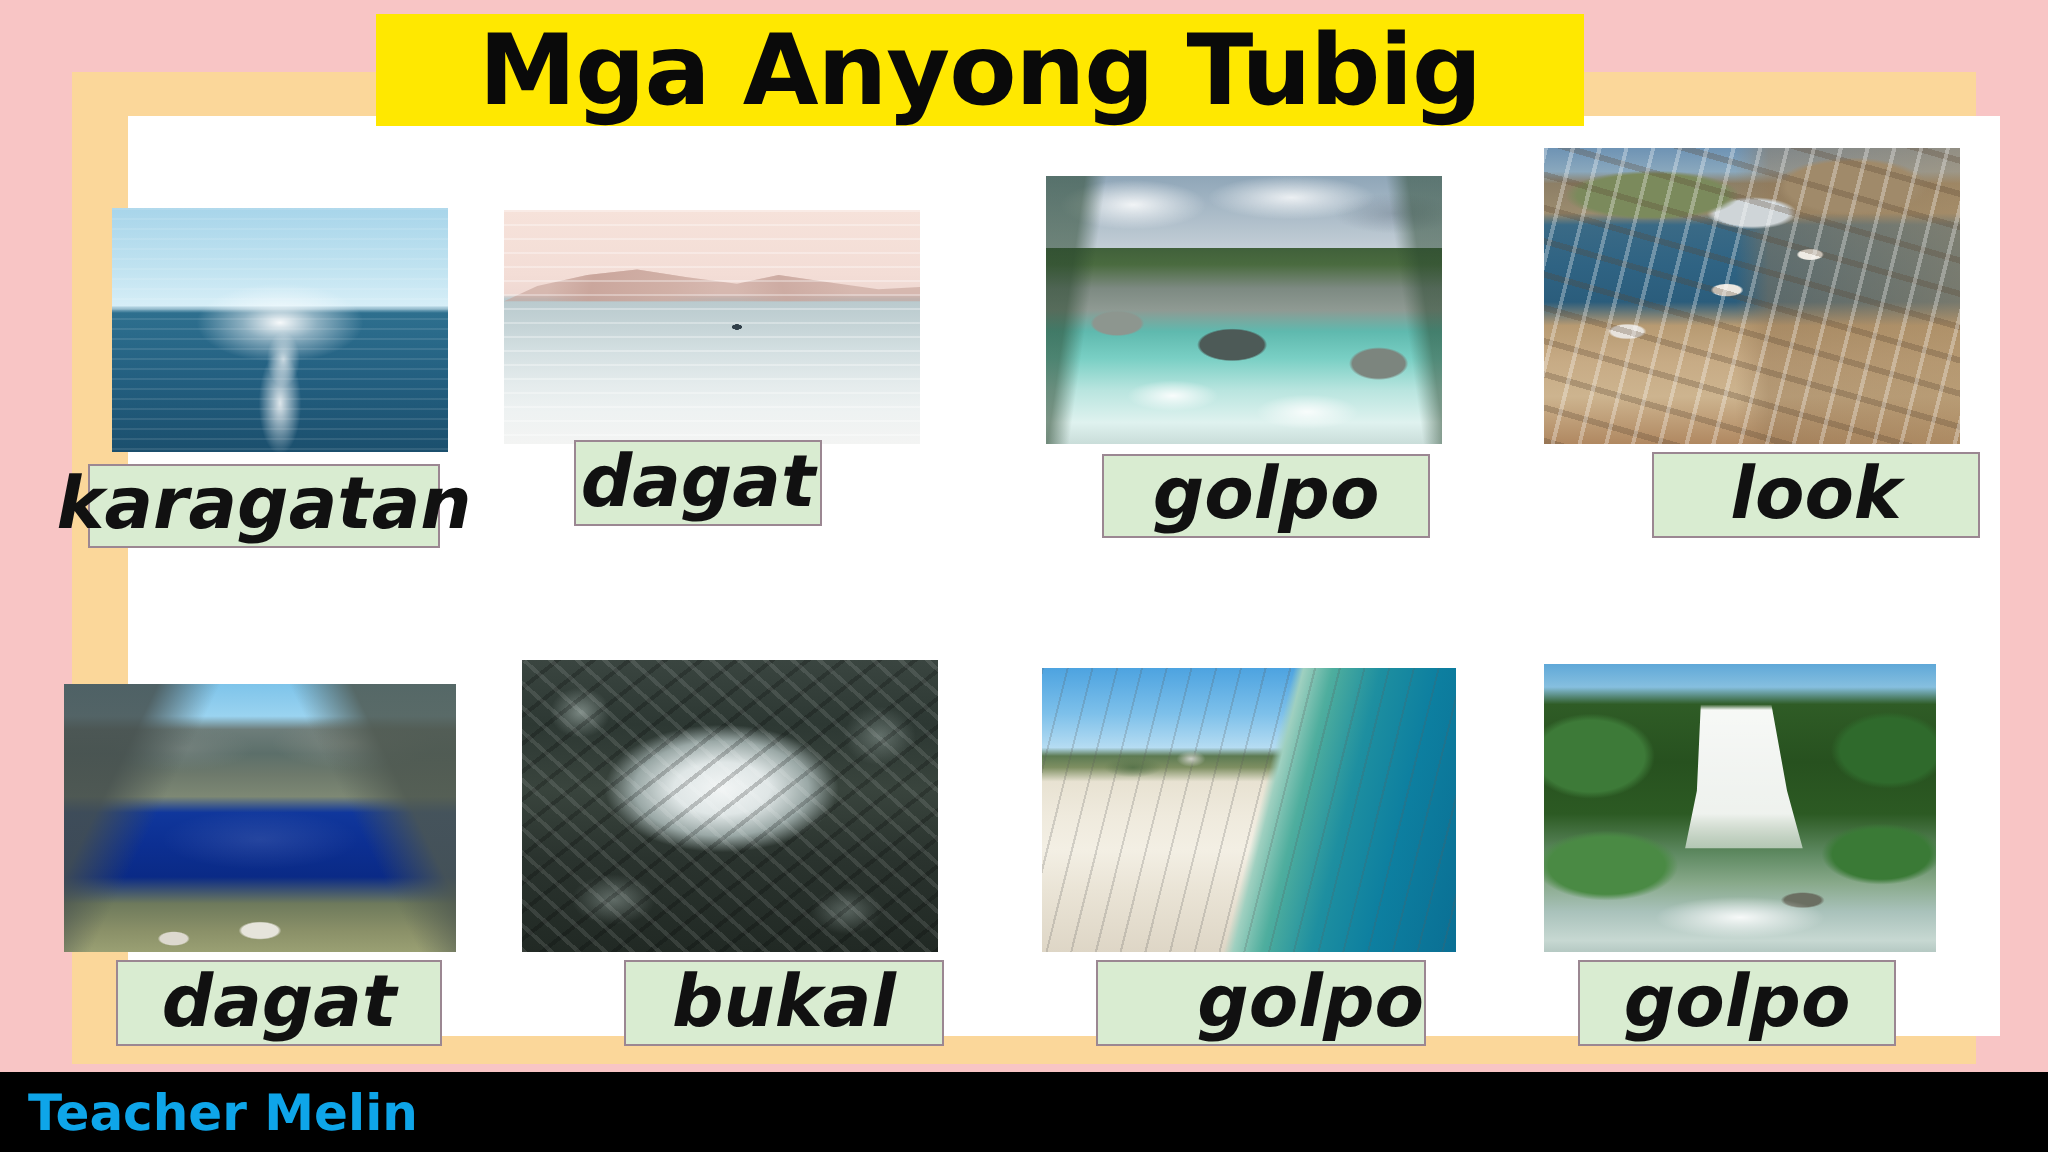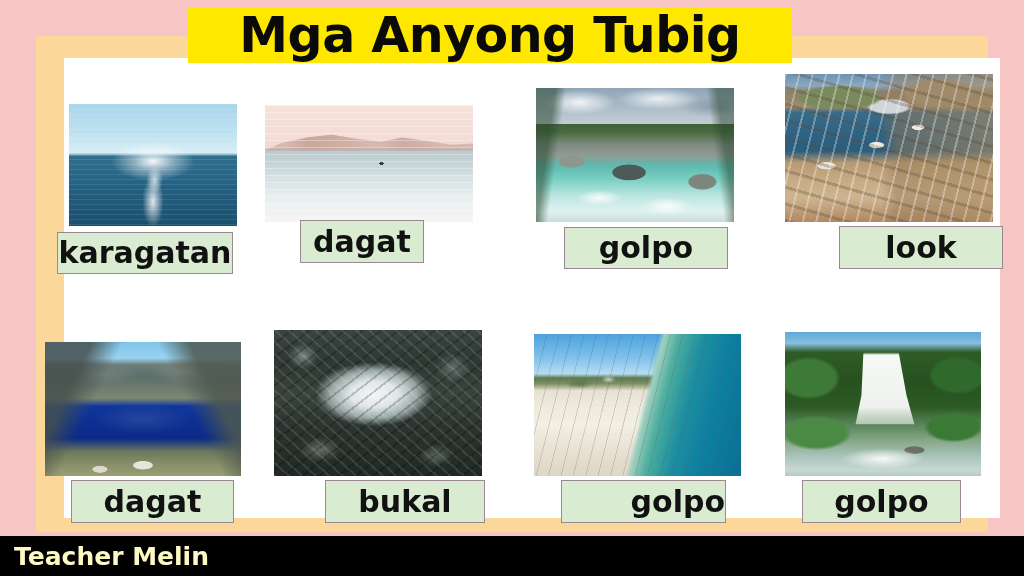--- a/index.html
+++ b/index.html
@@ -11,21 +11,20 @@
     font-family: "Liberation Sans", sans-serif;
     background: #000;
   }
 
   #slide {
     position: relative;
     width: 1024px;
     height: 576px;
     background: #f8c5c5;   
     overflow: hidden;
-    padding-left: 13px;
   }
 
   
   #orange-frame {
     position: absolute;
     left: 36px;
     top: 36px;
     width: 952px;
     height: 496px;
     background: #fbd79a;
@@ -84,21 +83,22 @@
     background: #d9ecd1;
     border: 1.5px solid #9b8792;
     display: flex;
     align-items: center;
     justify-content: center;
     z-index: 30;
   }
   .label-text {
     font-family: "DejaVu Sans", sans-serif;
     font-weight: bold;
-    font-size: 30px;
+    font-style: italic;
+    font-size: 36px;
     line-height: 1;
     color: #111111;
     white-space: nowrap;
   }
 
   
   #footer-bar {
     position: absolute;
     left: 0;
     bottom: 0;
@@ -106,21 +106,21 @@
     height: 40px;
     background: #000000;
     display: flex;
     align-items: center;
     z-index: 60;
   }
   #footer-text {
     font-family: "DejaVu Sans", sans-serif;
     font-weight: bold;
     font-size: 25px;
-    color: #fef9c3;
+    color: #0ea5e9;
     padding-left: 14px;
     white-space: nowrap;
   }
 
   
 
   
   .scene-ocean {
     background:
       radial-gradient(ellipse 40% 26% at 50% 47%, rgba(255,255,255,0.96) 0%, rgba(255,255,255,0.45) 28%, rgba(255,255,255,0) 62%),

